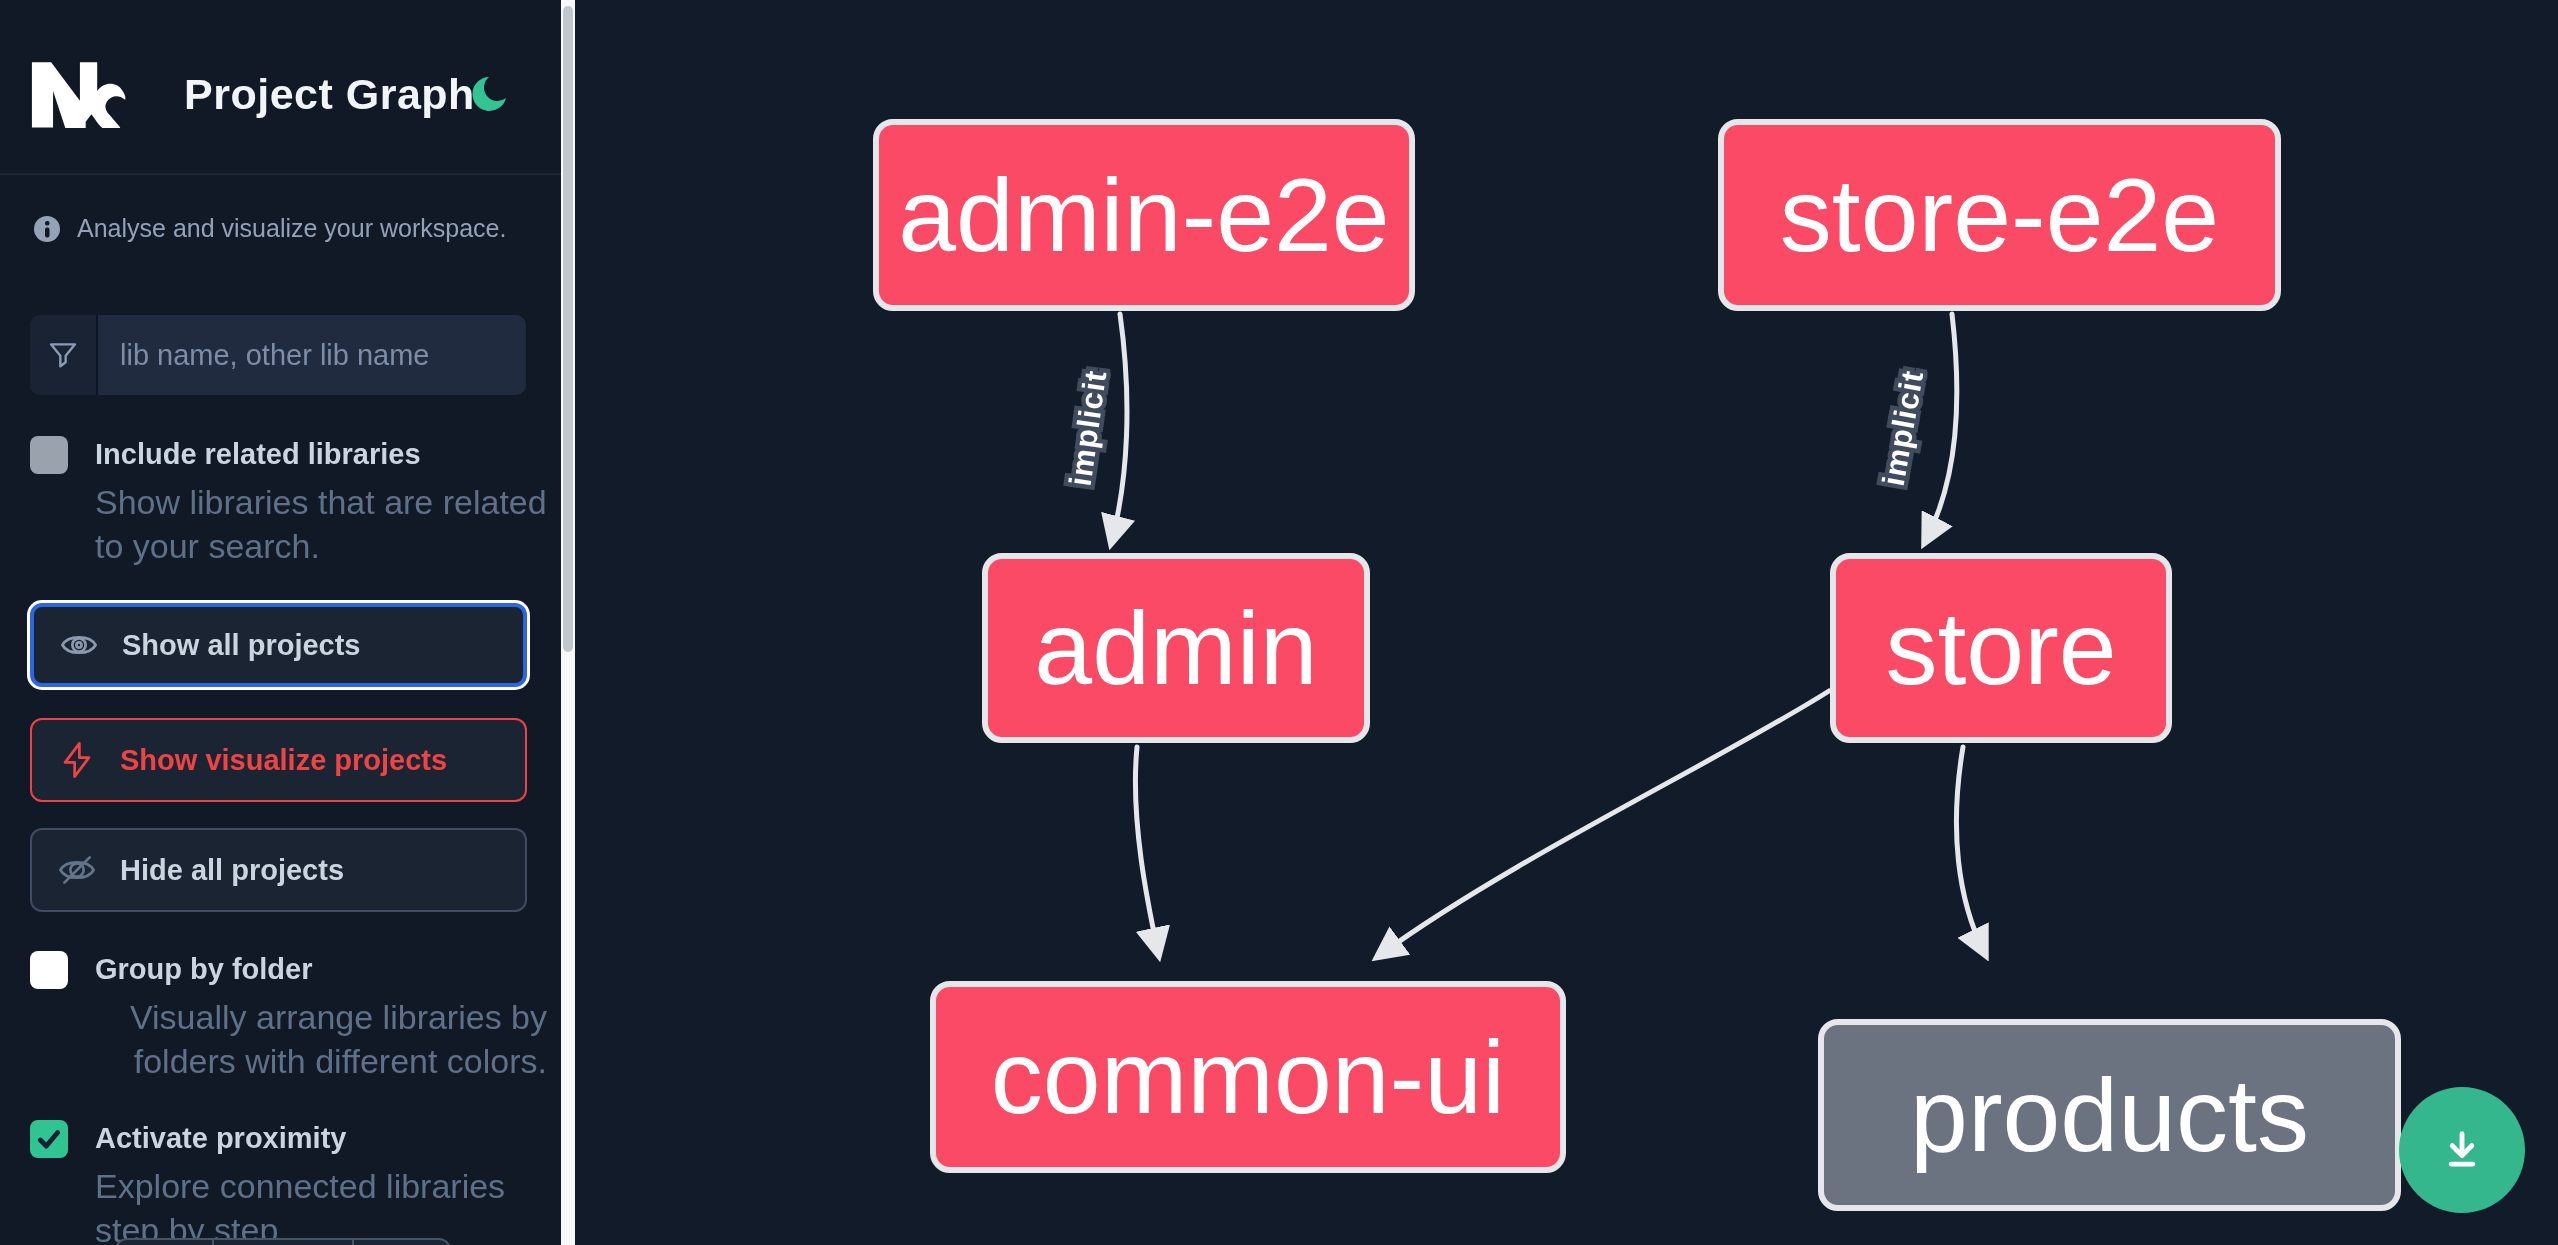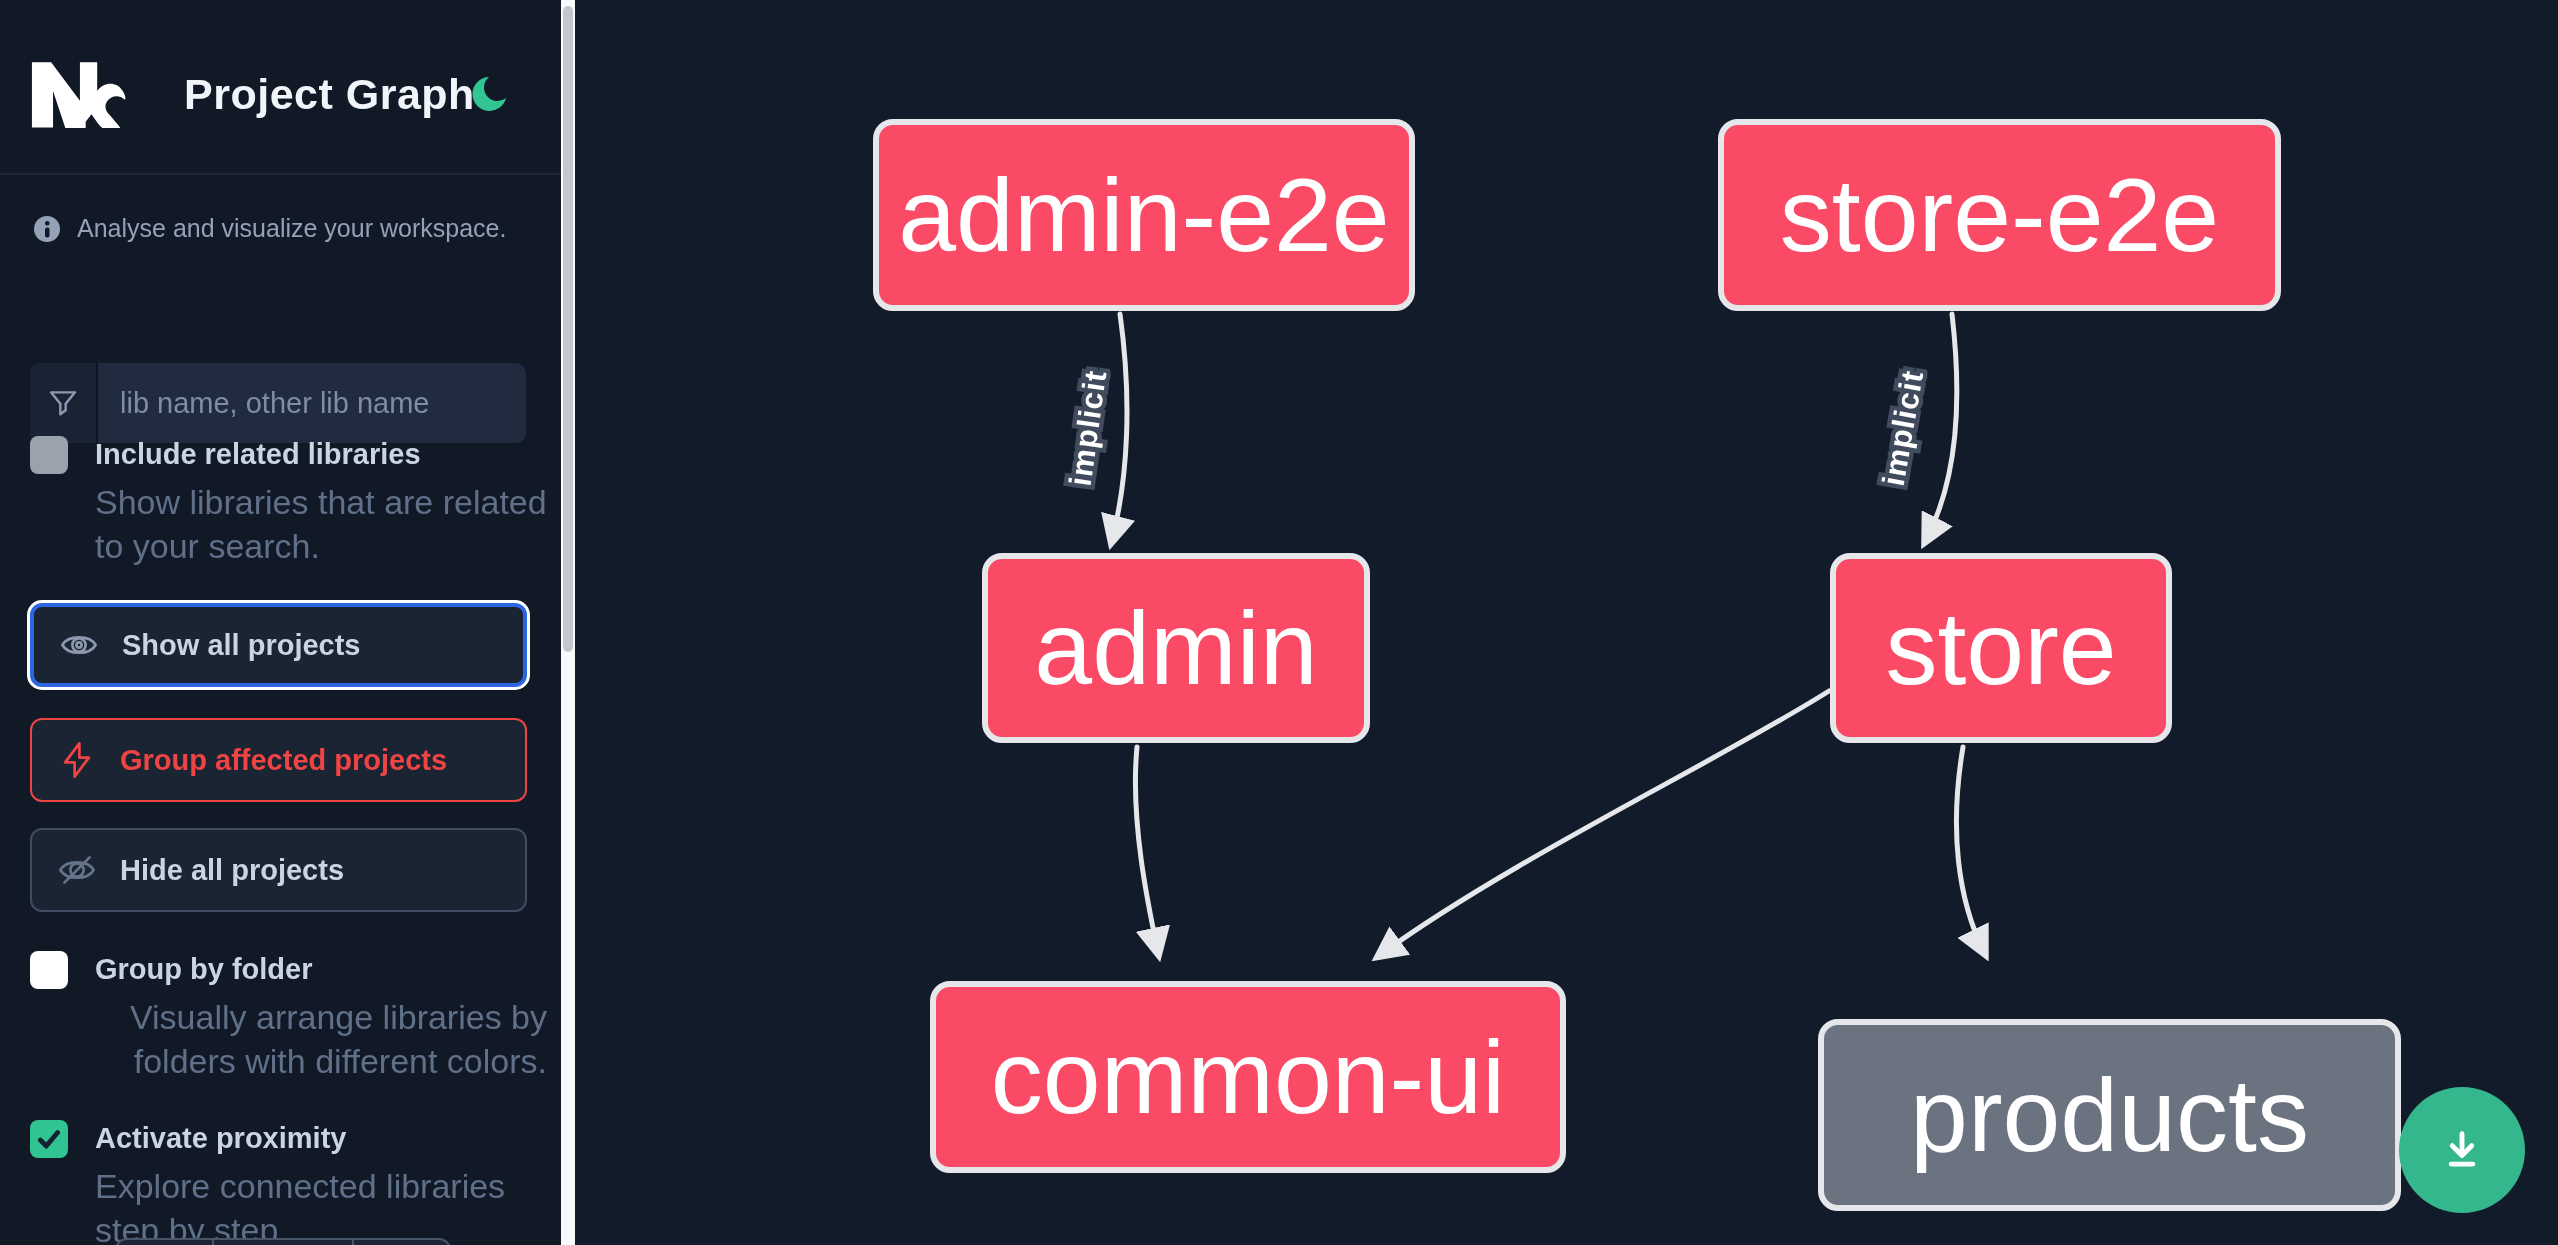--- a/index.html
+++ b/index.html
@@ -12,21 +12,21 @@
   #nx-logo{position:absolute;left:30px;top:60px;width:96px;height:68px;}
   #app-title{position:absolute;left:184px;top:70px;margin:0;font-size:43px;font-weight:700;
              color:#f1f5f9;letter-spacing:.5px;}
   #theme-toggle{position:absolute;left:466px;top:72px;width:48px;height:48px;background:none;
                 border:none;cursor:pointer;padding:0;}
 
   .info-row{position:absolute;left:33px;top:214px;display:flex;align-items:center;gap:16px;}
   .info-text{font-size:25px;color:#93a2b7;}
 
   .search-box{position:absolute;left:30px;top:315px;width:496px;height:80px;border-radius:10px;
-              overflow:hidden;display:flex;background:#202b40;margin-top:48px;}
+              overflow:hidden;display:flex;background:#202b40;}
   .search-icon-seg{width:66px;height:80px;background:#1a2334;border-right:2px solid #0d1423;
                    display:flex;align-items:center;justify-content:center;flex:none;}
   .search-box input{flex:1;background:transparent;border:none;outline:none;color:#cbd5e1;
                     font-size:29px;padding:0 22px;font-family:inherit;}
   .search-box input::placeholder{color:#7e8da6;}
 
   .toggle{position:absolute;left:30px;width:500px;}
   .checkbox{position:absolute;left:0;top:0;width:38px;height:38px;border-radius:8px;}
   .cb-gray{background:#9aa2ae;}
   .cb-white{background:#ffffff;}
@@ -130,21 +130,21 @@
         <circle cx="12" cy="12" r="4.2"></circle>
         <circle cx="12" cy="12" r="1.6"></circle>
       </svg>
       <span class="lbl">Show all projects</span>
     </button>
 
     <button class="side-btn" id="btn-show-affected">
       <svg width="38" height="38" viewBox="0 0 24 24" fill="none" stroke="#ef4444" stroke-width="1.7" stroke-linejoin="round">
         <path d="M13.5 1.5 L4.5 13.5 h6 L10.5 22.5 L19.5 10.5 h-6 Z"></path>
       </svg>
-      <span class="lbl">Group affected projects</span>
+      <span class="lbl">Show visualize projects</span>
     </button>
 
     <button class="side-btn" id="btn-hide-all">
       <svg width="38" height="38" viewBox="0 0 24 24" fill="none" stroke="#64748b" stroke-width="1.7" stroke-linecap="round" stroke-linejoin="round">
         <path d="M1.5 12 C5 5.5 19 5.5 22.5 12 C19 18.5 5 18.5 1.5 12 Z"></path>
         <circle cx="12" cy="12" r="4.2"></circle>
         <line x1="4" y1="20" x2="20" y2="4"></line>
       </svg>
       <span class="lbl">Hide all projects</span>
     </button>

